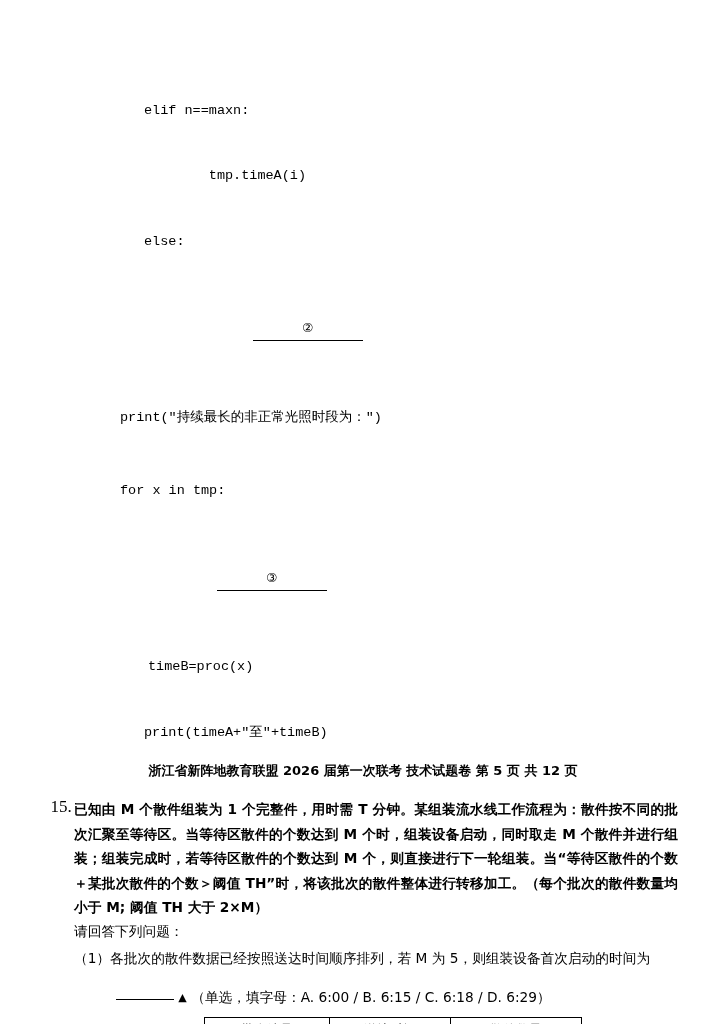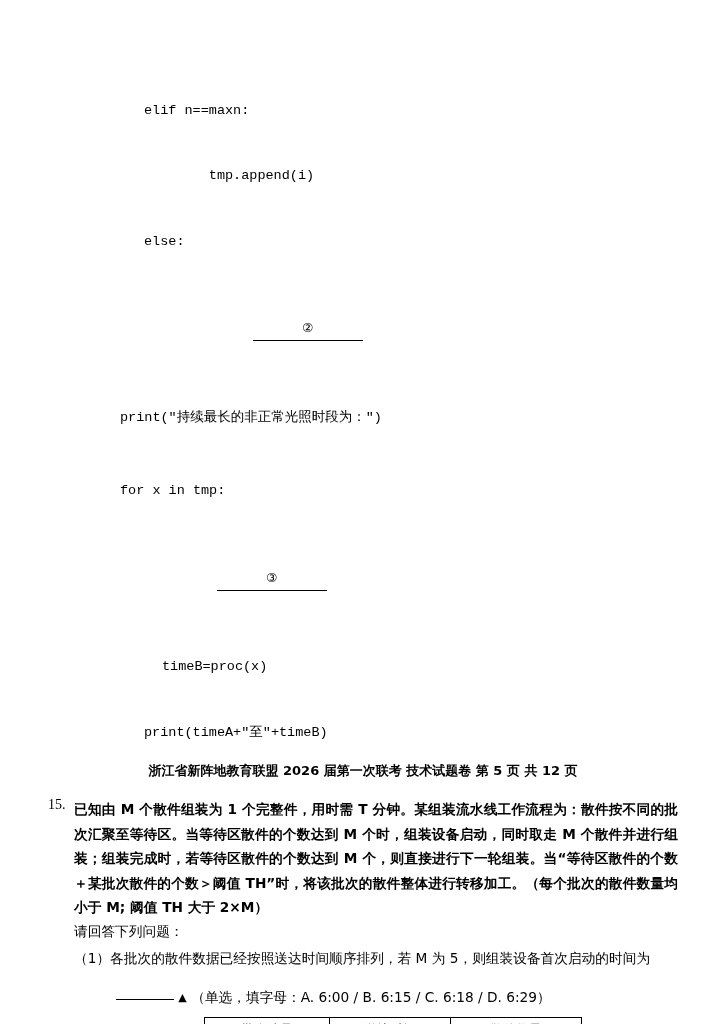--- a/index.html
+++ b/index.html
@@ -57,23 +57,23 @@
   
   .qblock {
     margin-top: 10px;
     position: relative;
   }
   .qnum {
     position: absolute;
     left: 0;
     top: 0;
     width: 26px;
-    text-align: left;
+    text-align: center;
     font-family: "Liberation Serif", serif;
-    font-size: 14px;
+    font-size: 17px;
   }
   .qbody {
     margin-left: 26px;
   }
   .just {
     text-align: justify;
     text-justify: inter-ideograph;
     font-weight: bold;
   }
   .indent2 {
@@ -125,31 +125,31 @@
     font-weight: bold;
   }
 </style>
 </head>
 <body>
 
 <div class="page">
 
   <div class="code-top mono">
     <div class="code-line">elif n==maxn:</div>
-    <div class="code-line">        tmp.append(i)</div>
+    <div class="code-line">        tmp.timeA(i)</div>
     <div class="code-line">else:</div>
     <div class="code-line" style="margin-left:60px;">
       <span class="centered-blank blank-rule" style="width:110px;"><span class="circnum">②</span></span>
     </div>
     <div class="code-line" style="margin-left:-24px;">print("持续最长的非正常光照时段为：")</div>
     <div class="code-line" style="margin-left:-24px;margin-top:8px;">for x in tmp:</div>
     <div class="code-line" style="margin-left:24px;">
       <span class="centered-blank blank-rule" style="width:110px;"><span class="circnum">③</span></span>
     </div>
-    <div class="code-line" style="margin-left:18px;">timeB=proc(x)</div>
+    <div class="code-line" style="margin-left:4px;">timeB=proc(x)</div>
     <div class="code-line" style="margin-left:0px;">print(timeA+"至"+timeB)</div>
   </div>
 
   <div class="qblock">
     <div class="qnum">15.</div>
     <div class="qbody">
       <div class="cn just">已知由 M 个散件组装为 1 个完整件，用时需 T 分钟。某组装流水线工作流程为：散件按不同的批次汇聚至等待区。当等待区散件的个数达到 M 个时，组装设备启动，同时取走 M 个散件并进行组装；组装完成时，若等待区散件的个数达到 M 个，则直接进行下一轮组装。当“等待区散件的个数＋某批次散件的个数＞阈值 TH”时，将该批次的散件整体进行转移加工。（每个批次的散件数量均小于 M; 阈值 TH 大于 2×M）</div>
       <div class="cn">请回答下列问题：</div>
 
       <div class="sub">

